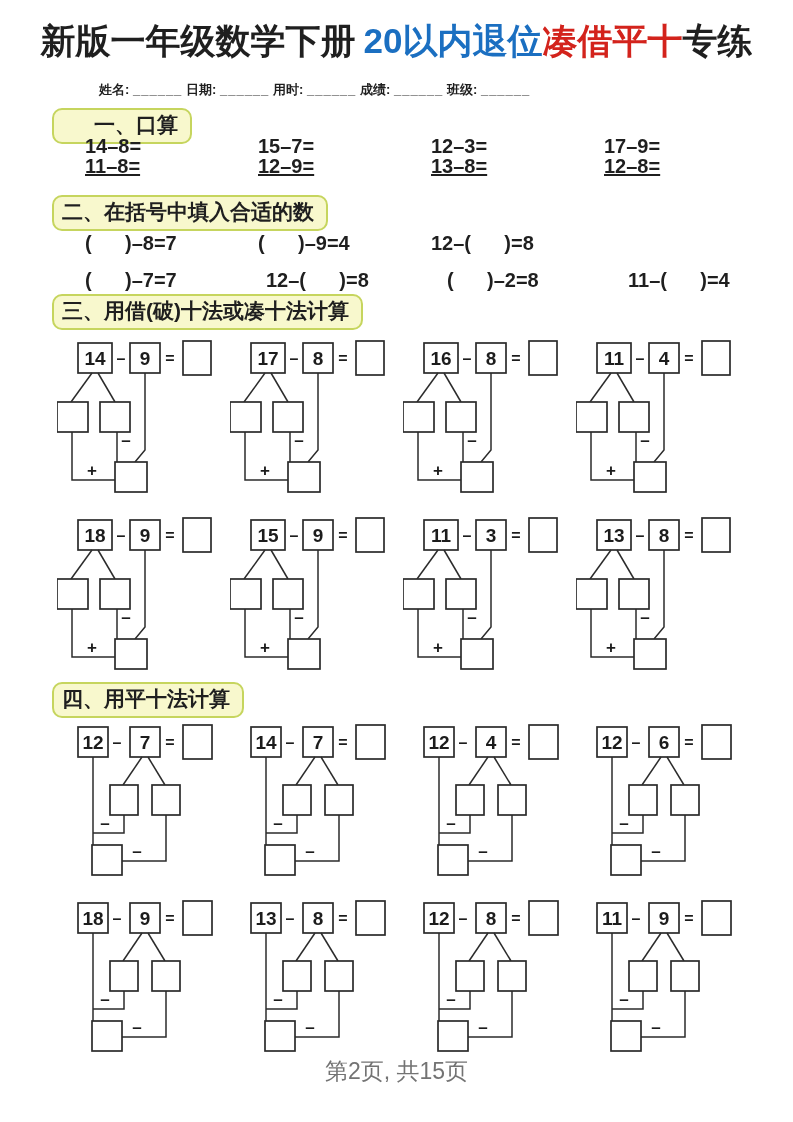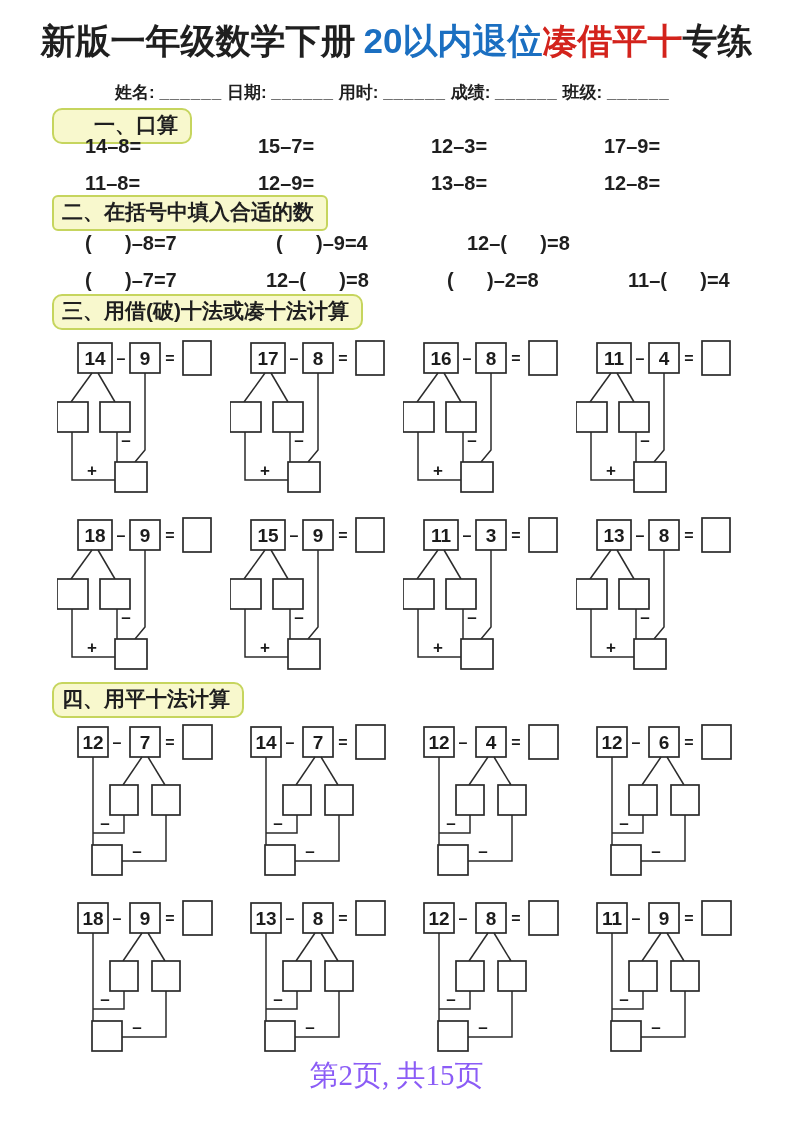--- a/index.html
+++ b/index.html
@@ -8,56 +8,56 @@
     font-family:"Liberation Sans",sans-serif;color:#1f1f1f;overflow:hidden;
     margin:0 auto;
   }
   .title{
     position:absolute;top:18px;left:0;right:0;text-align:center;
     font-size:35px;font-weight:bold;white-space:nowrap;
   }
   .title .blue{color:var(--title-blue,#1b6fc1);margin-left:8px;}
   .title .red{color:var(--title-red,#d3231c);}
   .name-line{
-    position:absolute;top:81px;left:115px;font-size:17px;font-weight:bold;
+    position:absolute;top:81px;left:99px;font-size:13px;font-weight:bold;
     white-space:pre;
   }
   .name-line .blank{font-weight:bold;letter-spacing:1px;}
   .sec-header{
     position:absolute;left:52px;
     background:var(--hdr-bg,#f8f8cd);
     border:2px solid var(--hdr-border,#c6d55e);
     border-radius:10px;padding:2px 12px 4px 8px;
     font-size:21px;font-weight:bold;line-height:1.25;
   }
   #h-oral{top:108px;padding-left:40px;}
-  #h-brackets{top:195px;border-radius:6px;}
+  #h-brackets{top:195px;}
   #h-borrow{top:294px;}
   #h-flat{top:682px;}
   .eq-row{position:absolute;left:85px;display:flex;font-size:20px;font-weight:bold;}
   .eq-row .eq-item{width:173px;white-space:pre;flex:0 0 auto;}
   #oral-r1{top:135px;}
-  #oral-r2{top:172px;}
-  #brackets-r1{top:232px;gap:18px;}
+  #oral-r2{top:155px;text-decoration:underline;}
+  #brackets-r1{top:232px;}
   #brackets-r2{top:269px;gap:8px;}
   .diagram-row{position:absolute;left:57px;display:flex;}
   #borrow-r1{top:340px;}
   #borrow-r2{top:517px;}
   #flat-r1{top:720px;}
   #flat-r2{top:896px;}
   .unit{flex:0 0 auto;}
   .wbox{fill:#ffffff;stroke:#2b2b2b;stroke-width:1.7px;}
   .ln{fill:none;stroke:#2b2b2b;stroke-width:1.5px;}
   svg text{fill:#1c1c1c;}
   .num{font-size:19px;font-weight:bold;text-anchor:middle;}
   .op{font-size:16px;font-weight:bold;text-anchor:middle;}
   .sign{font-size:17px;font-weight:bold;text-anchor:middle;}
   .footer{
     position:absolute;top:1056px;left:0;right:0;text-align:center;
-    font-family:Liberation Serif, serif;font-size:29px;color:#8b5cf6;
+    font-family:Liberation Sans, sans-serif;font-size:23px;color:#737373;
   }
 </style>
 </head>
 <body>
 
 <div class="page">
 
   <div class="title">
     <span>新版一年级数学下册</span><span class="blue">20以内退位</span><span class="red">凑借平十</span><span>专练</span>
   </div>

